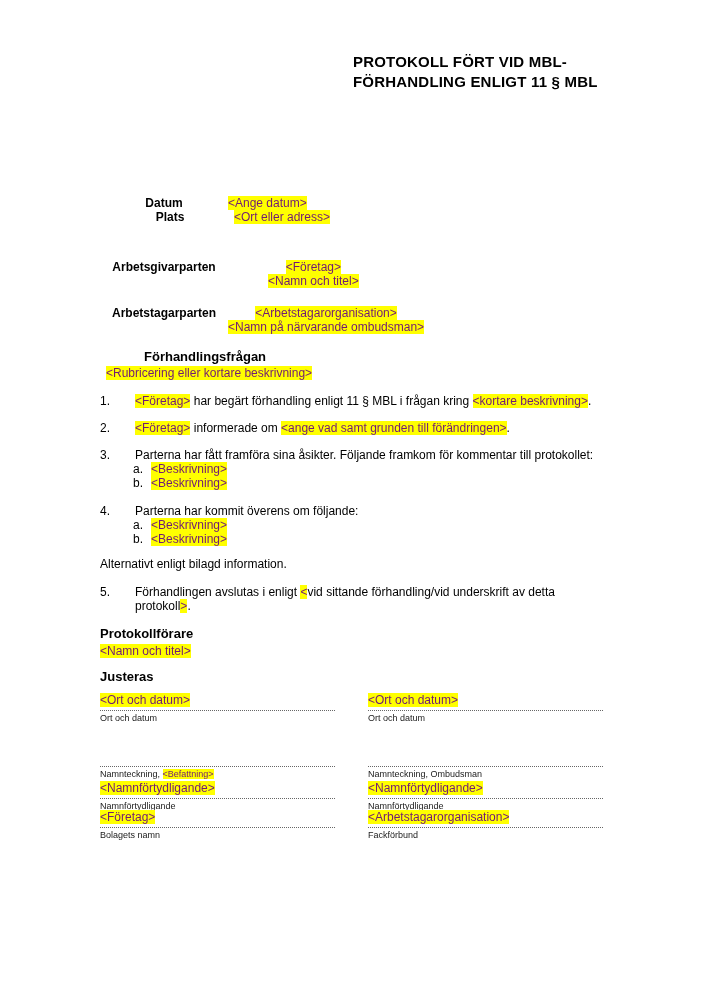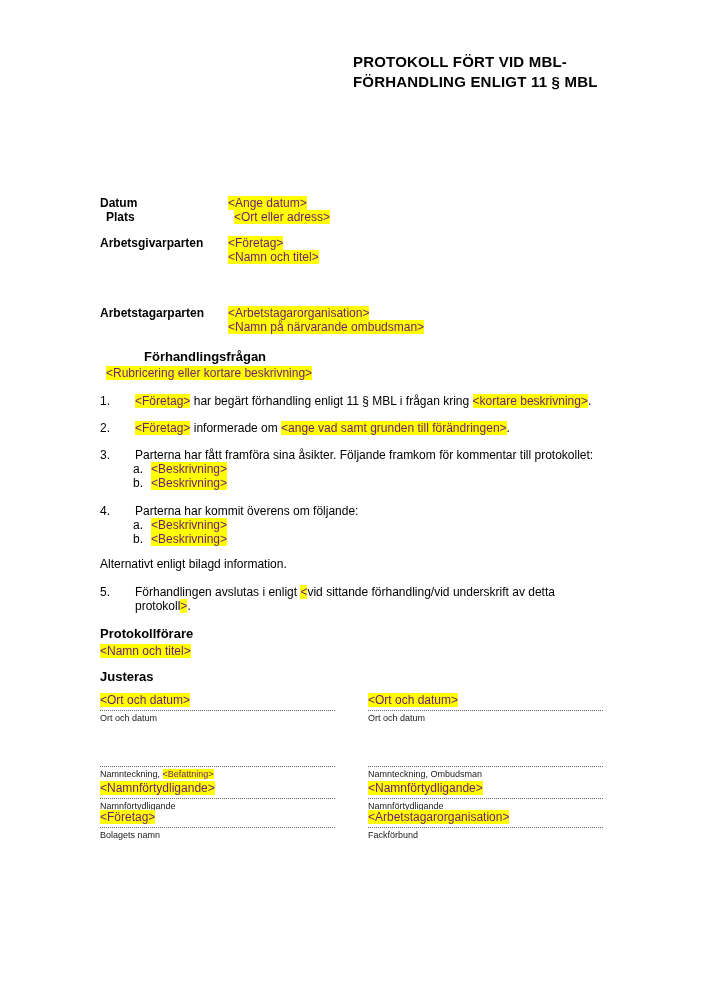--- a/index.html
+++ b/index.html
@@ -20,21 +20,21 @@
     position: absolute;
     left: 353px;
     top: 52px;
     font-size: 15px;
     line-height: 20px;
     font-weight: bold;
     letter-spacing: 0.2px;
     white-space: nowrap;
   }
 
-  .meta-row { position: absolute; left: 100px; display: flex; align-items: flex-start; }
+  .meta-row { position: absolute; left: 100px; display: flex; align-items: flex-start; text-align: center; }
   .meta-label { width: 128px; font-weight: bold; flex-shrink: 0; }
   .meta-values div { line-height: 14px; white-space: nowrap; }
   .meta-values .hl { display: inline-block; }
 
   .section-heading { position: absolute; left: 100px; font-size: 13px; font-weight: bold; white-space: nowrap; }
   .abs-line { position: absolute; left: 100px; white-space: nowrap; }
 
   .list-item { position: absolute; left: 100px; display: flex; }
   .item-number { width: 35px; flex-shrink: 0; }
   .item-body { width: 510px; }
@@ -67,21 +67,21 @@
     <div class="meta-values">
         <div><span class="hl">&lt;Ange datum&gt;</span></div>
       </div>
   </div>
   <div class="meta-row" style="top:210px;margin-left:6px;">
     <div class="meta-label">Plats</div>
     <div class="meta-values">
         <div><span class="hl">&lt;Ort eller adress&gt;</span></div>
       </div>
   </div>
-  <div class="meta-row" style="top:236px;">
+  <div class="meta-row" style="top:260px;gap:40px;">
     <div class="meta-label">Arbetsgivarparten</div>
     <div class="meta-values">
       <div><span class="hl">&lt;Företag&gt;</span></div>
       <div><span class="hl">&lt;Namn och titel&gt;</span></div>
     </div>
   </div>
   <div class="meta-row" style="top:306px;">
     <div class="meta-label">Arbetstagarparten</div>
     <div class="meta-values">
       <div><span class="hl">&lt;Arbetstagarorganisation&gt;</span></div>

